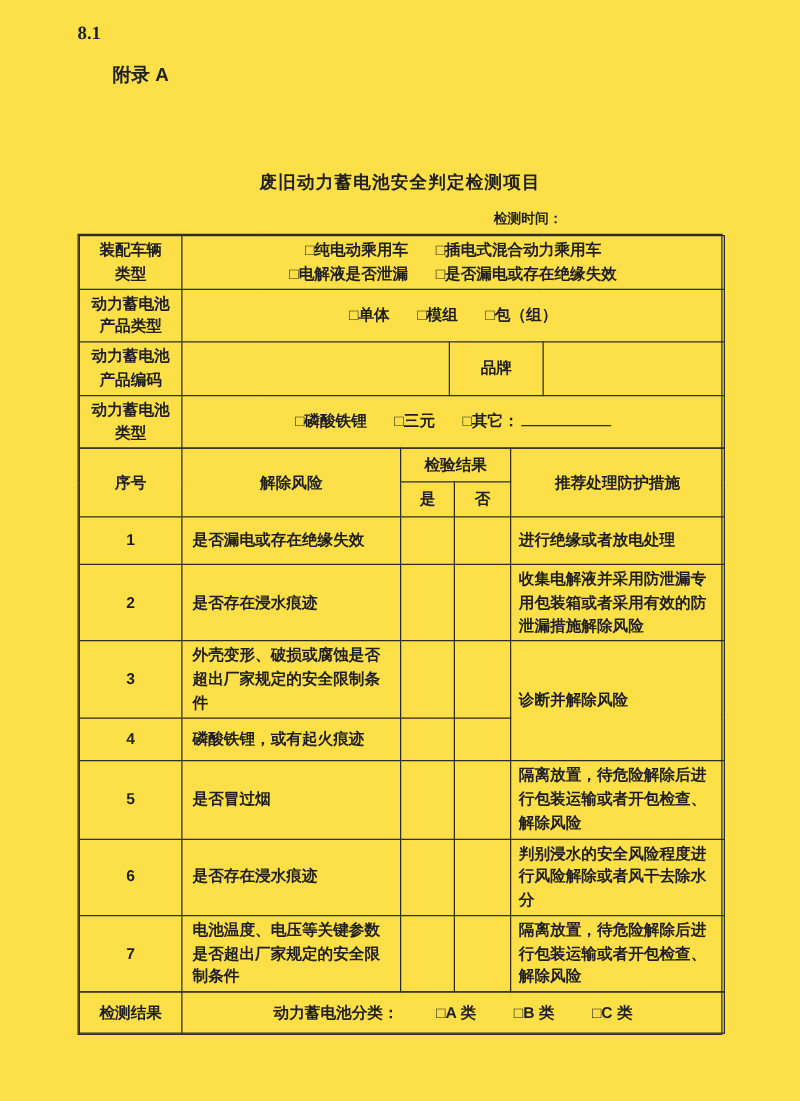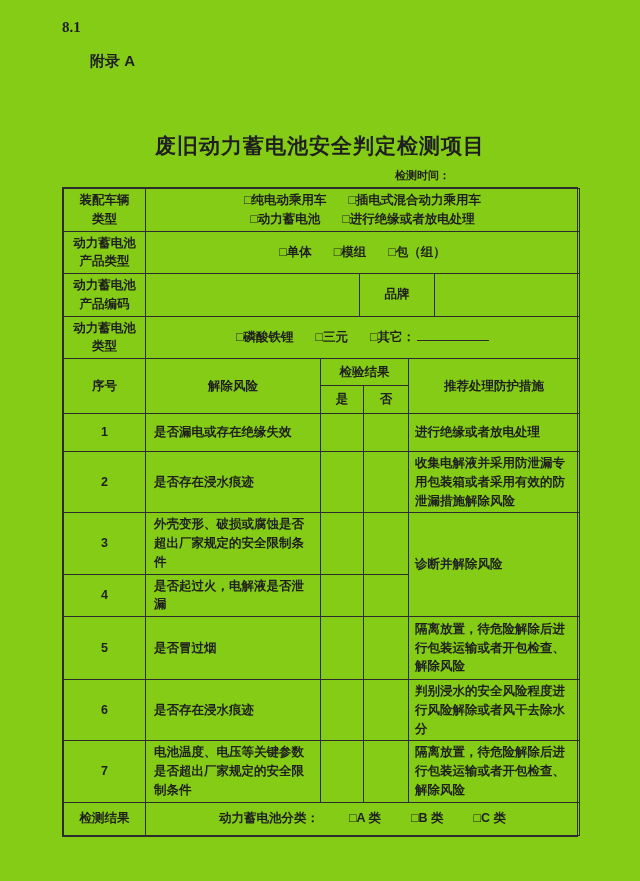--- a/index.html
+++ b/index.html
@@ -3,37 +3,37 @@
 <meta charset="utf-8">
 <style>
   * { box-sizing: border-box; margin: 0; padding: 0; }
   html, body { background: #ffffff; }
   body { font-family: "Liberation Sans", "DejaVu Sans", sans-serif; }
 
   .page {
     position: relative;
     width: 640px;
     height: 881px;
-    background: #84cc16;
+    background: #fde047;
     color: #1f1f1f;
     overflow: hidden;
   }
   .content { width: 516px; margin: 0 62px; padding-top: 16px; }
 
   .sec-num {
     font-size: 15px; font-weight: 700; line-height: 22px;
     font-family: "Liberation Serif", "DejaVu Serif", serif;
   }
   .appendix {
     font-size: 15px; font-weight: 700; line-height: 22px; margin-top: 12px; padding-left: 28px;
   }
   .doc-title {
     margin-top: 60px;
     text-align: center;
-    font-size: 21px; font-weight: 700; letter-spacing: 1px;
+    font-size: 14px; font-weight: 700; letter-spacing: 1px;
     line-height: 27px;
   }
   .test-time {
     margin-top: 7px; margin-bottom: 3px;
     padding-left: 333px;
     font-size: 11px; font-weight: 700; line-height: 18px;
   }
 
   .form-wrap { border: 1px solid #2c2c2c; }
   table { border-collapse: collapse; table-layout: fixed; width: 516px; }
@@ -94,22 +94,22 @@
           <tr class="h42">
             <td class="label">装配车辆
 类型</td>
             <td colspan="4">
               <div class="cbx-col">
                 <div class="cbx-line">
                   <span class="cbx-opt">□纯电动乘用车</span>
                   <span class="cbx-opt">□插电式混合动力乘用车</span>
                 </div>
                 <div class="cbx-line">
-                  <span class="cbx-opt">□动力蓄电池</span>
-                  <span class="cbx-opt">□进行绝缘或者放电处理</span>
+                  <span class="cbx-opt">□电解液是否泄漏</span>
+                  <span class="cbx-opt">□是否漏电或存在绝缘失效</span>
                 </div>
               </div>
             </td>
           </tr>
           <tr class="h39">
             <td class="label">动力蓄电池
 产品类型</td>
             <td colspan="4">
               <div class="cbx-line">
                 <span class="cbx-opt">□单体</span>
@@ -175,21 +175,21 @@
           </tr>
           <tr class="h56">
             <td class="c">3</td>
             <td class="item">外壳变形、破损或腐蚀是否超出厂家规定的安全限制条件</td>
             <td></td>
             <td></td>
             <td class="measure" rowspan="2">诊断并解除风险</td>
           </tr>
           <tr class="h34">
             <td class="c">4</td>
-            <td class="item">是否起过火，电解液是否泄漏</td>
+            <td class="item">磷酸铁锂，或有起火痕迹</td>
             <td></td>
             <td></td>
           </tr>
           <tr class="h63">
             <td class="c">5</td>
             <td class="item">是否冒过烟</td>
             <td></td>
             <td></td>
             <td class="measure">隔离放置，待危险解除后进行包装运输或者开包检查、解除风险</td>
           </tr>

